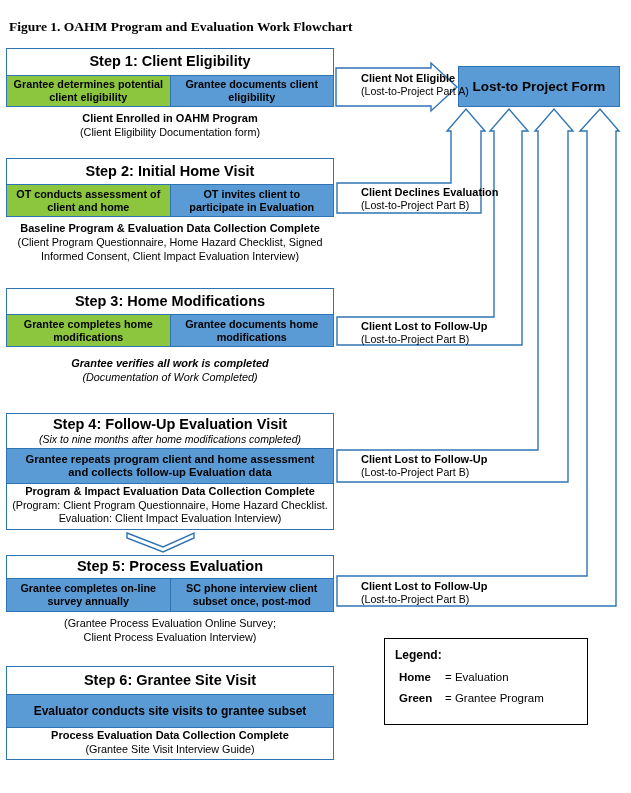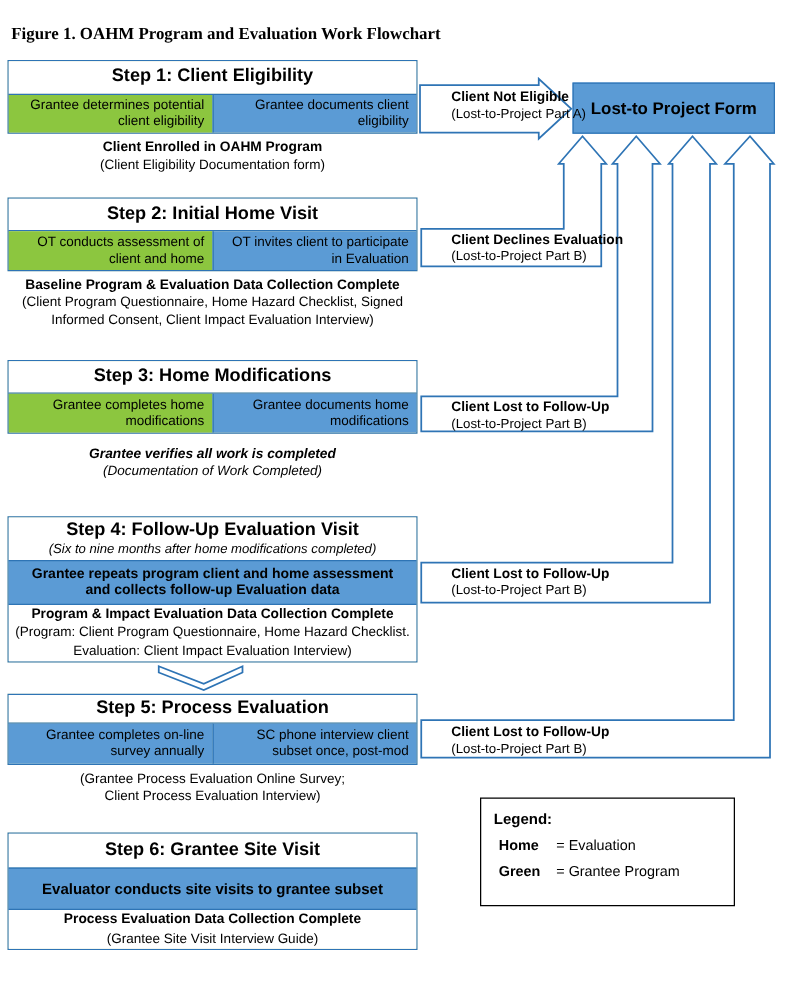--- a/index.html
+++ b/index.html
@@ -11,29 +11,29 @@
   .page{position:relative;width:631px;height:793px;background:#fff;overflow:hidden;
         font-family:"Liberation Sans",sans-serif;color:#000;}
   .title{position:absolute;left:9px;top:19px;font-family:"Liberation Serif",serif;
          font-weight:bold;font-size:13.5px;white-space:nowrap;}
   .step{position:absolute;left:6px;width:328px;border:1.6px solid var(--outline);
         box-sizing:border-box;background:#fef9c3;display:flex;flex-direction:column;}
   .step-header{display:flex;flex-direction:column;align-items:center;justify-content:center;
         font-weight:bold;font-size:14.5px;line-height:1.1;background:#fff;}
   .step-sub{font-weight:normal;font-style:italic;font-size:10.5px;margin-top:1px;}
   .row{display:flex;flex:1;border-top:1.5px solid var(--outline);}
-  .cell{flex:1;display:flex;align-items:center;justify-content:center;text-align:right;
-        font-weight:normal;font-size:10.8px;line-height:1.18;padding:1px 6px;box-sizing:border-box;}
+  .cell{flex:1;display:flex;align-items:center;justify-content:center;text-align:center;
+        font-weight:bold;font-size:10.8px;line-height:1.18;padding:1px 6px;box-sizing:border-box;}
   .cell + .cell{border-left:1.5px solid var(--outline);}
   .green{background:var(--green);}
   .blue{background:var(--blue);}
   .band{border-top:1.5px solid var(--outline);border-bottom:1.5px solid var(--outline);
         display:flex;align-items:center;justify-content:center;text-align:center;
         font-weight:bold;font-size:11.2px;line-height:1.2;padding:1px 8px;}
-  .inner-note{display:flex;flex-direction:column;align-items:center;justify-content:space-between;
+  .inner-note{display:flex;flex-direction:column;align-items:center;justify-content:flex-start;
         text-align:center;font-size:10.8px;line-height:1.25;flex:1;background:#fff;padding:1px 2px;}
   .note{position:absolute;left:6px;width:328px;text-align:center;font-size:10.8px;line-height:1.28;}
   .nb{font-weight:bold;font-size:11px;}
   .sideLabel{position:absolute;left:341px;font-size:10.6px;line-height:1.3;white-space:nowrap;margin-left:20px;}
   .sideLabel .nb{display:block;}
   .lost{position:absolute;left:458px;top:66px;width:162px;height:41px;background:var(--blue);
         border:1.8px solid var(--outline);box-sizing:border-box;display:flex;align-items:center;
         justify-content:center;font-weight:bold;font-size:13.5px;}
   svg.overlay{position:absolute;left:0;top:0;pointer-events:none;}
   .shape{fill:#ffffff;stroke:var(--outline);stroke-width:1.4px;}

